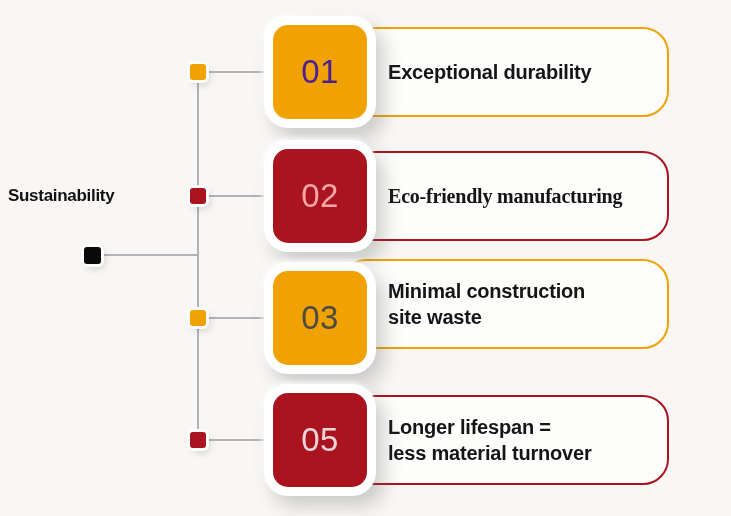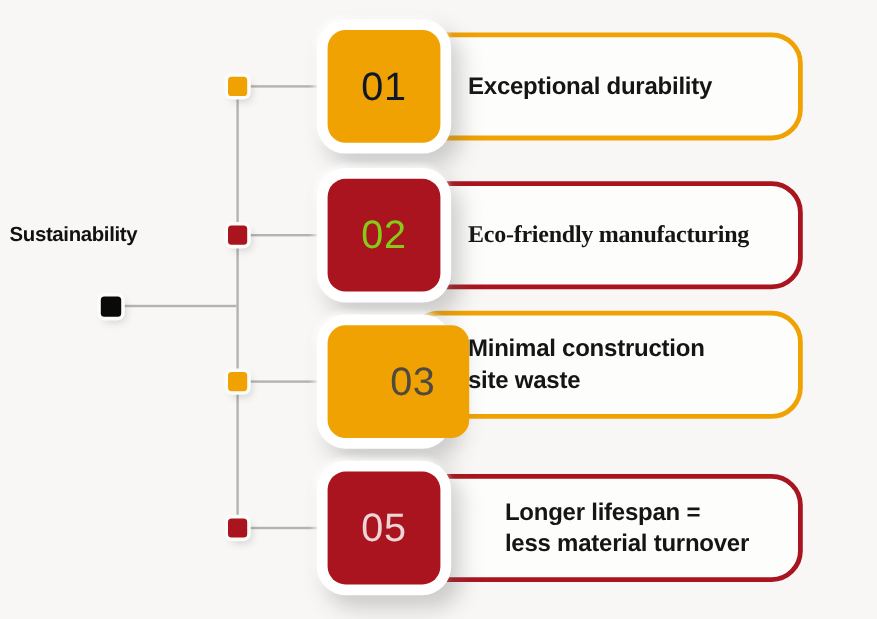--- a/index.html
+++ b/index.html
@@ -64,21 +64,21 @@
     height: 17px;
     background: #0A0A0A;
   }
   .row-node { left: 190px; }
   .card {
     position: absolute;
     left: 340px;
     width: 329px;
     height: 90px;
     background: #FDFDFC;
-    border: 4px solid #000000;
+    border: 2px solid #000000;
     border-radius: 26px;
     box-sizing: border-box;
     display: flex;
     align-items: center;
     z-index: 1;
   }
   .card-label {
     padding-left: 46px;
     padding-right: 10px;
     font-size: 20px;
@@ -128,57 +128,57 @@
   <div class="line root-hline"></div>
   <div class="node root-node"></div>
 
   <div class="row r0">
     <div class="line row-hline"></div>
     <div class="node row-node" style="background: rgb(240, 162, 2);"></div>
     <div class="card" style="border-color: rgb(240, 162, 2);">
       <div class="card-label">Exceptional durability</div>
     </div>
     <div class="tile">
-      <div class="tile-inner" style="background: rgb(240, 162, 2); color: #0f172a;">
+      <div class="tile-inner" style="background: rgb(240, 162, 2); color: #4c1d95;">
         <span>01</span>
       </div>
     </div>
   </div>
 
   <div class="row r1">
     <div class="line row-hline"></div>
     <div class="node row-node" style="background: rgb(169, 20, 31);"></div>
     <div class="card" style="border-color: rgb(169, 20, 31); font-family: Liberation Serif, serif;">
       <div class="card-label">Eco-friendly manufacturing</div>
     </div>
     <div class="tile">
-      <div class="tile-inner" style="background: rgb(169, 20, 31); color: #84cc16;">
+      <div class="tile-inner" style="background: rgb(169, 20, 31); color: #fca5a5;">
         <span>02</span>
       </div>
     </div>
   </div>
 
   <div class="row r2">
     <div class="line row-hline"></div>
     <div class="node row-node" style="background: rgb(240, 162, 2);"></div>
     <div class="card" style="border-color: rgb(240, 162, 2);">
       <div class="card-label">Minimal construction
 site waste</div>
     </div>
     <div class="tile">
-      <div class="tile-inner" style="background: rgb(240, 162, 2); color: rgb(78, 74, 65); padding-left: 24px;">
+      <div class="tile-inner" style="background: rgb(240, 162, 2); color: rgb(78, 74, 65);">
         <span>03</span>
       </div>
     </div>
   </div>
 
   <div class="row r3">
     <div class="line row-hline"></div>
     <div class="node row-node" style="background: rgb(169, 20, 31);"></div>
-    <div class="card" style="border-color: rgb(169, 20, 31); justify-content: center;">
+    <div class="card" style="border-color: rgb(169, 20, 31);">
       <div class="card-label">Longer lifespan =
 less material turnover</div>
     </div>
     <div class="tile">
       <div class="tile-inner" style="background: rgb(169, 20, 31); color: rgb(237, 213, 215);">
         <span>05</span>
       </div>
     </div>
   </div>
 

